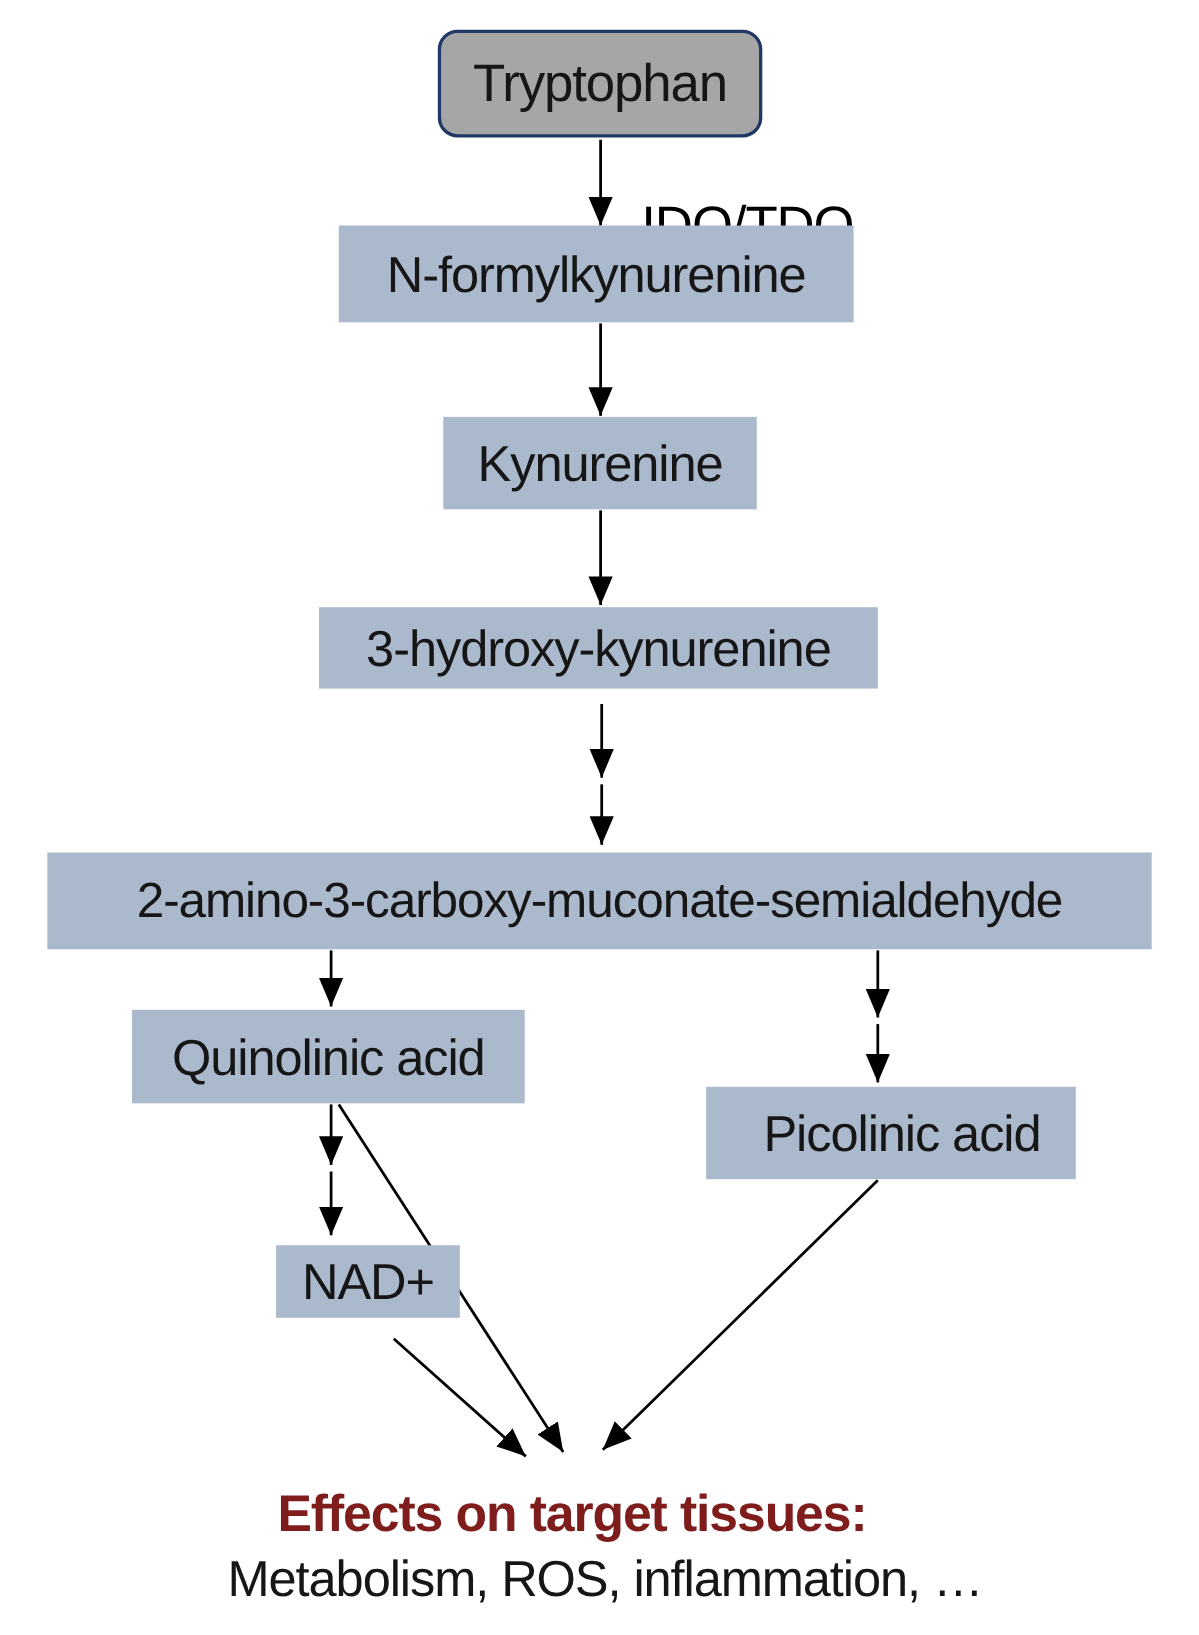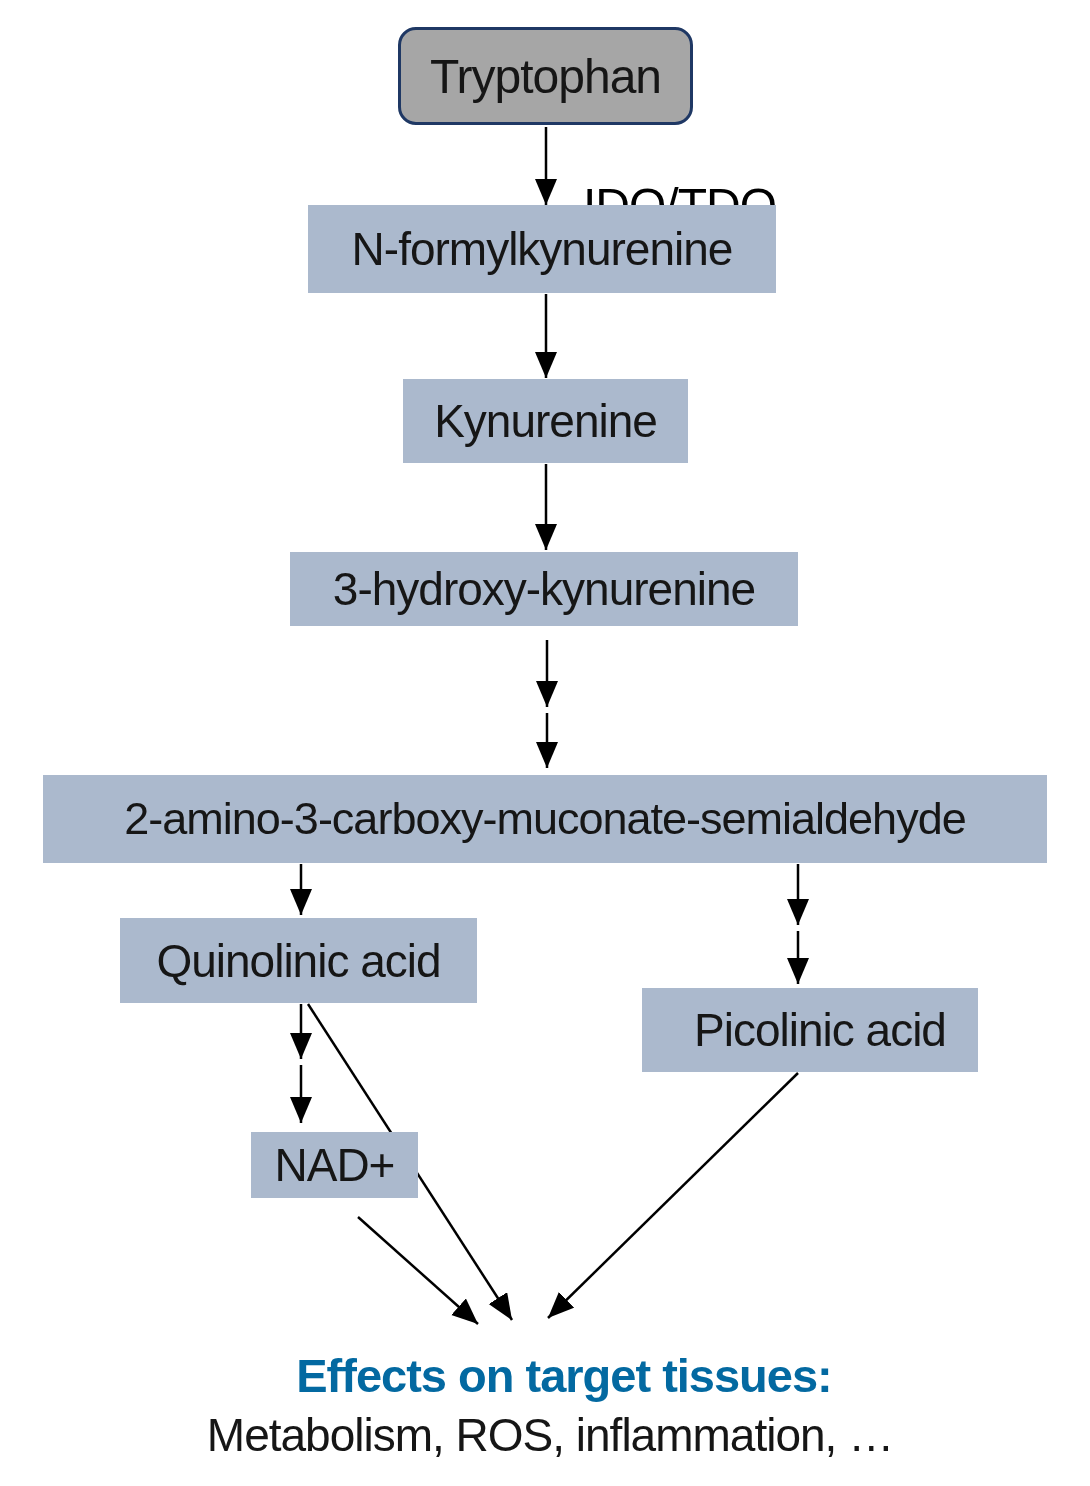--- a/index.html
+++ b/index.html
@@ -43,24 +43,23 @@
     letter-spacing:-1px;
     white-space:nowrap;
   }
   .effects-heading{
     position:absolute;
     left:0;top:1348;width:1040px;
     top:1348px;
     text-align:center;
     font-size:47px;
     font-weight:bold;
-    color:#0369a1;
+    color:#7f1d1d;
     letter-spacing:-1px;
     white-space:nowrap;
-    padding-left:44px;
   }
   .effects-detail{
     position:absolute;
     left:0;top:1408px;width:1100px;
     text-align:center;
     font-size:46px;
     color:#161616;
     letter-spacing:-1px;
     white-space:nowrap;
   }

